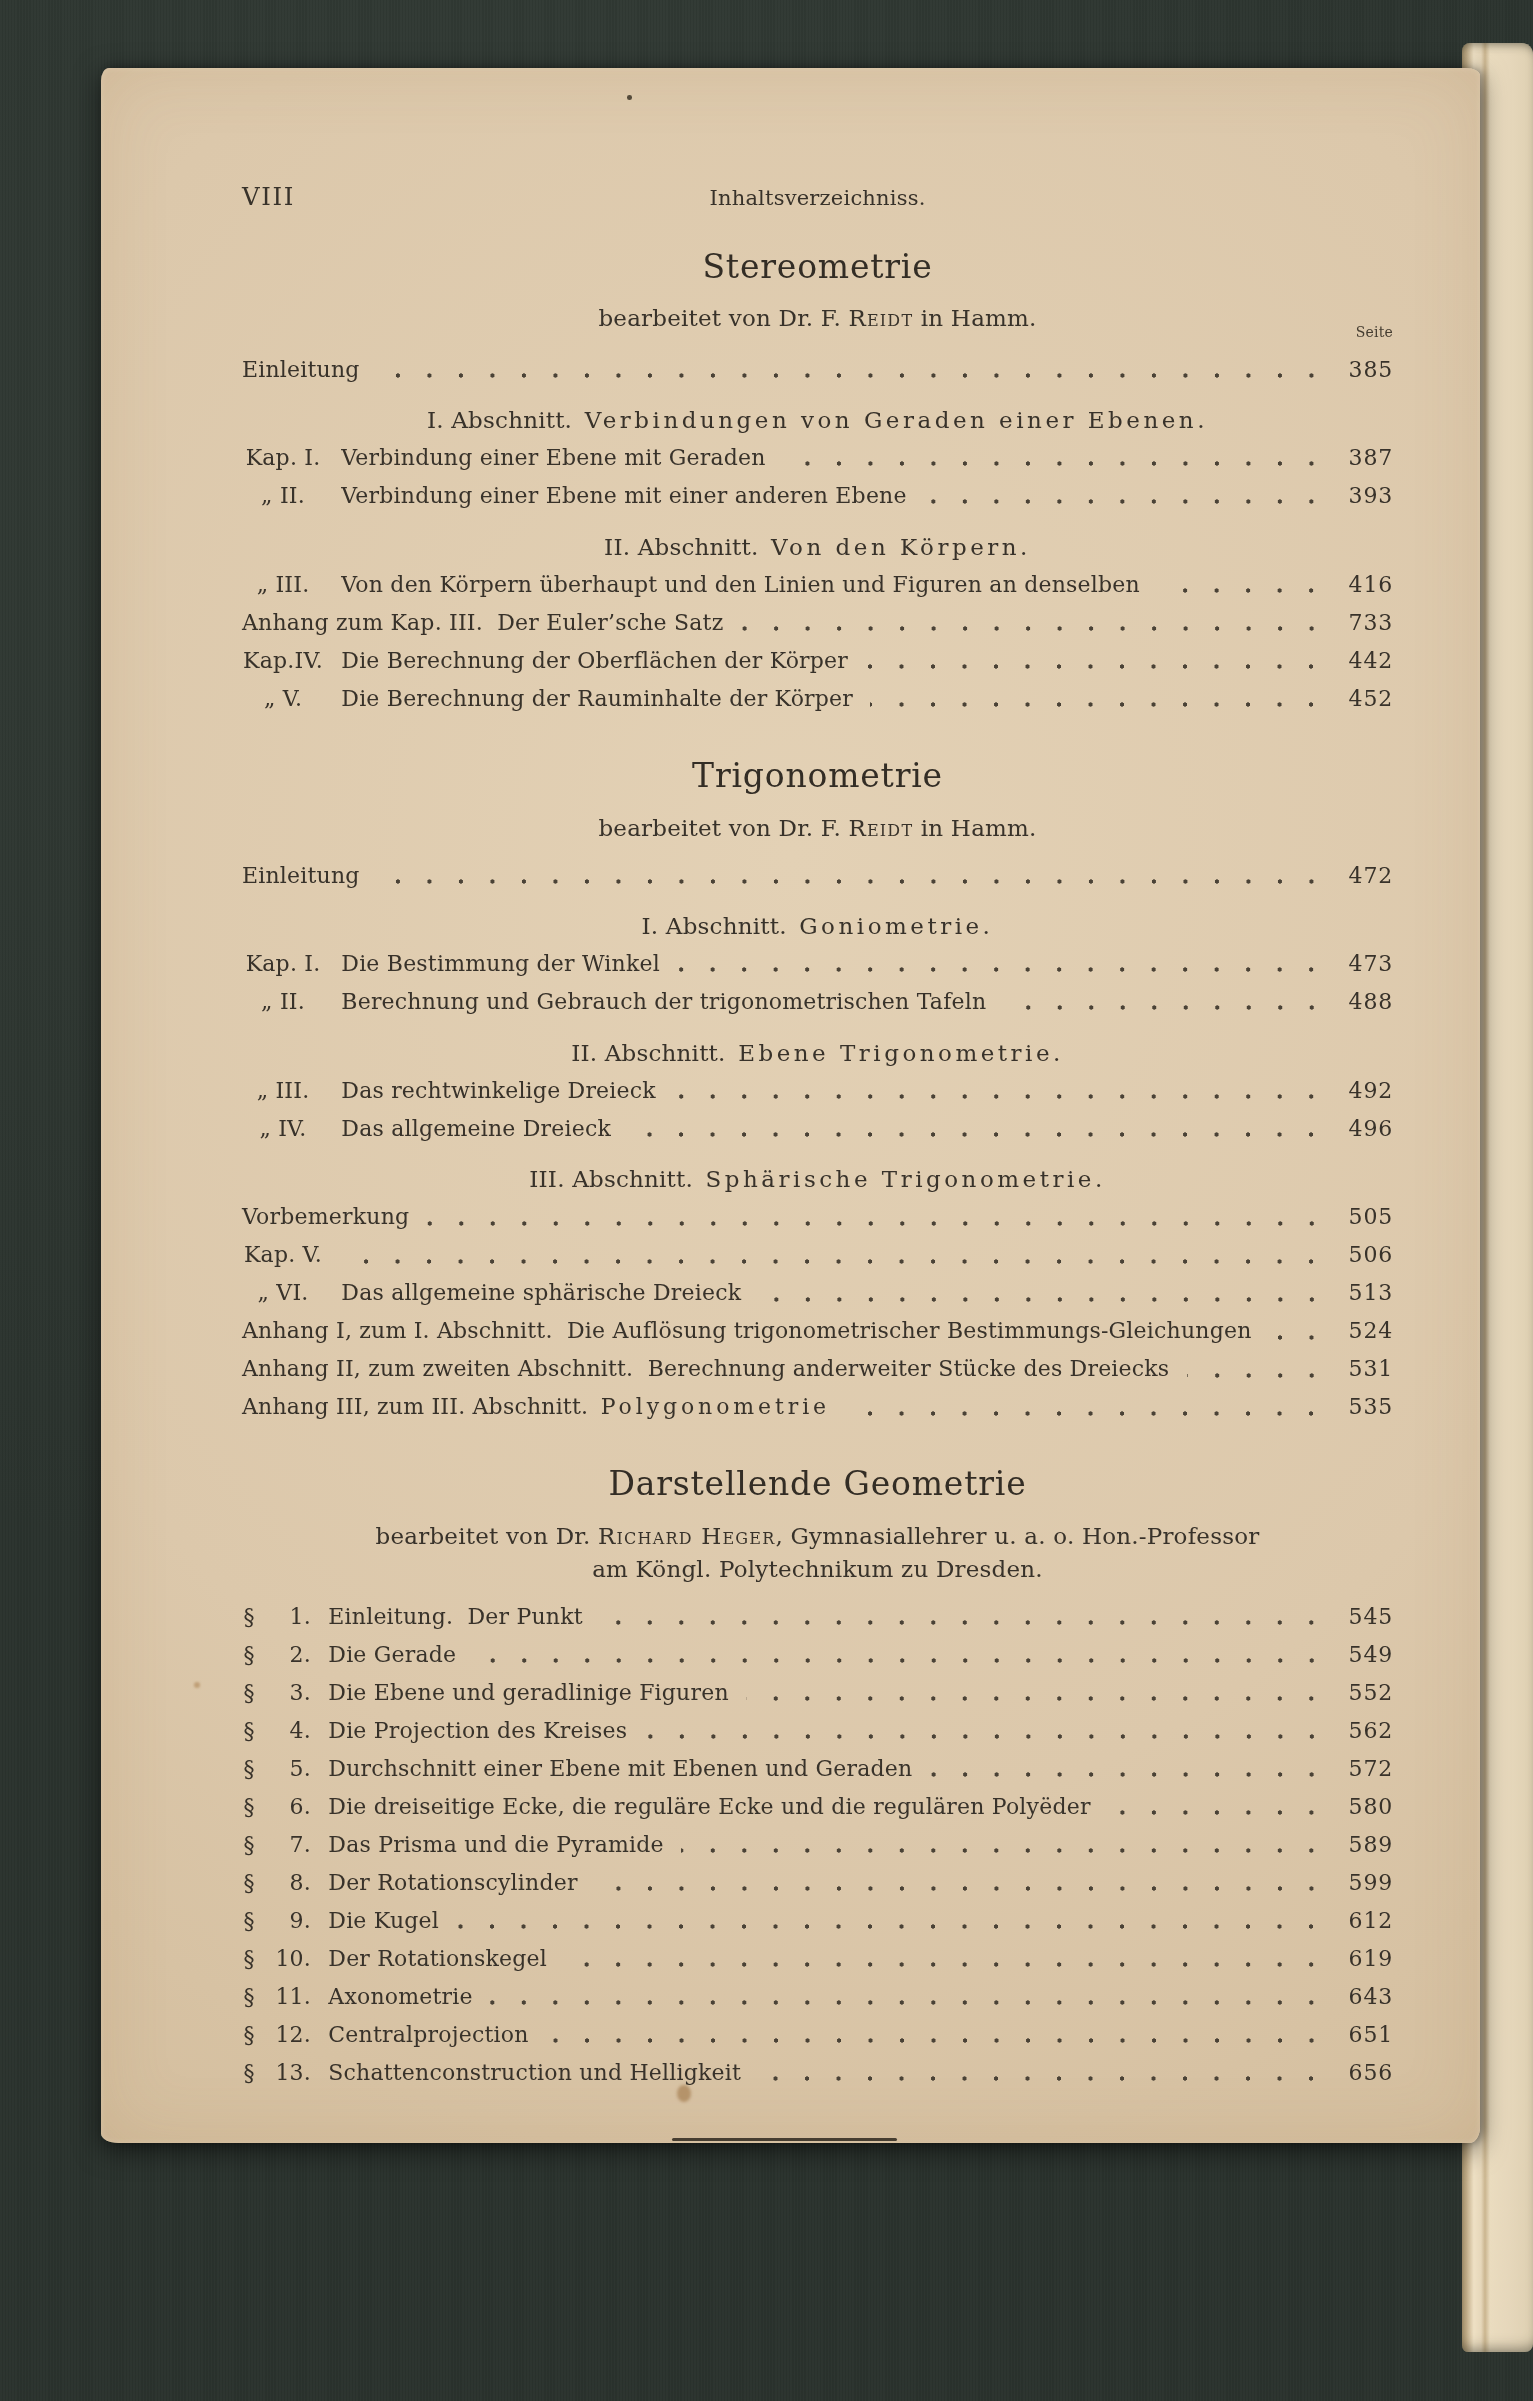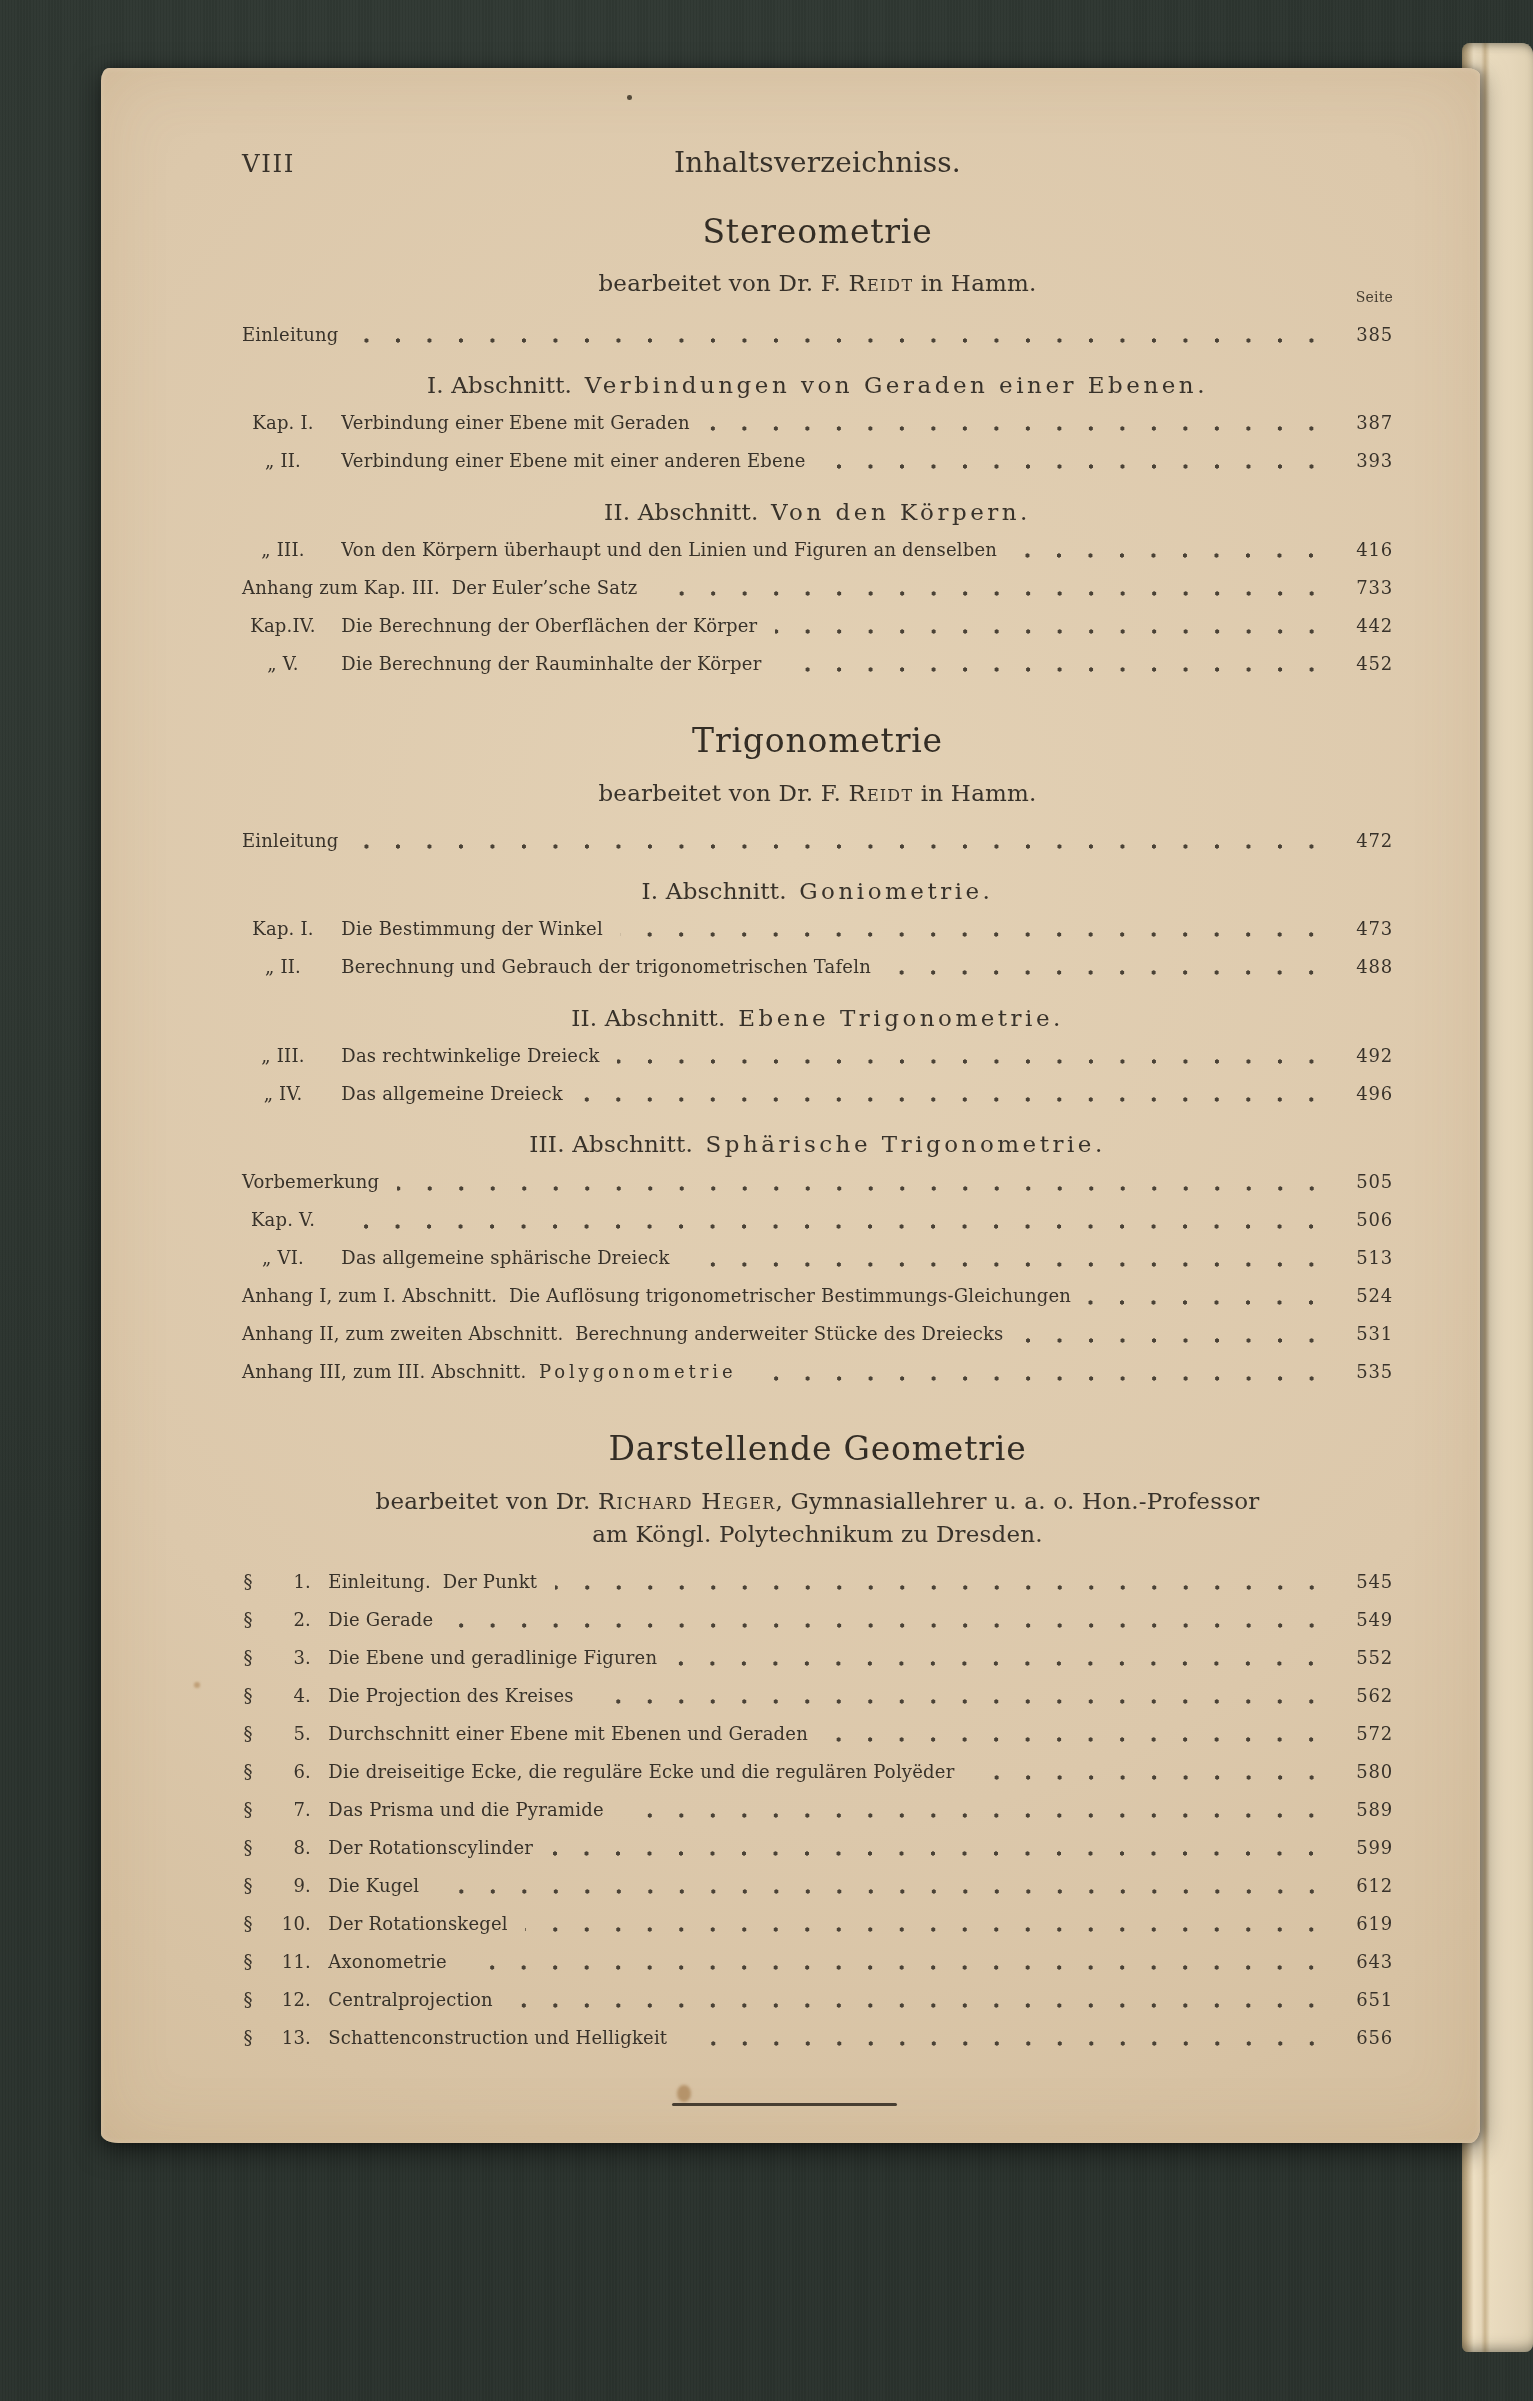--- a/index.html
+++ b/index.html
@@ -52,33 +52,33 @@
   }
   .stain{position:absolute;border-radius:50%;pointer-events:none;}
   .stain.blot{left:576px;top:2017px;width:14px;height:17.3px;background:rgba(140,92,38,.45);filter:blur(1.6px);}
   .stain.speck{left:526px;top:27px;width:4.7px;height:4.7px;background:rgba(50,42,30,.8);filter:blur(0.3px);}
   .stain.fleck{left:93px;top:1614px;width:6.3px;height:6.3px;background:rgba(150,100,45,.4);filter:blur(0.8px);}
 
   .content{position:relative;padding:79px 87px 0 141px;letter-spacing:0.2px;}
 
   .page-head{display:grid;grid-template-columns:1fr auto 1fr;align-items:baseline;line-height:31.5px;}
   .folio{justify-self:start;font-size:24.4px;letter-spacing:1.6px;}
-  .run-title{font-size:28px;}
+  .run-title{font-size:21px;margin-top:36px;}
 
   .section{margin-top:36px;}
   .section.first{margin-top:0;}
   .sec-title{font-size:33px;font-weight:normal;text-align:center;margin:33px 0 0;line-height:43px;letter-spacing:0.8px;color:#332d25;}
   .section.first .sec-title{margin-top:30px;}
   .byline{text-align:center;font-size:23px;margin:15.7px 0 0;line-height:31.5px;}
   .byline.byline2{margin-top:1.6px;}
   .section .byline.last{margin-bottom:12.6px;}
   .sc{font-variant:small-caps;letter-spacing:1.2px;}
   .seite{text-align:right;font-size:14px;line-height:20.5px;margin-top:-25px;margin-bottom:7.9px;color:#453d31;}
 
-  .row{display:flex;align-items:baseline;font-size:18px;line-height:38px;height:38px;white-space:pre;}
+  .row{display:flex;align-items:baseline;font-size:22px;line-height:38px;height:38px;white-space:pre;}
   .num{flex:0 0 82px;text-align:center;}
   .num.para{display:flex;justify-content:space-between;flex-basis:69px;padding-left:1.6px;}
   .txt{margin-left:17.3px;min-width:0;}
   .txt.noindent{margin-left:0;}
   .spaced{letter-spacing:3.9px;margin-left:12.6px;}
   .leader{
     flex:1 1 auto;align-self:flex-end;height:11px;min-width:0;
     margin:0 7.9px 7.9px 17.3px;
     background-image:radial-gradient(circle, var(--dots) 1.9px, rgba(0,0,0,0) 2.4px);
     background-size:31.5px 11px;background-repeat:repeat-x;background-position:right bottom;

